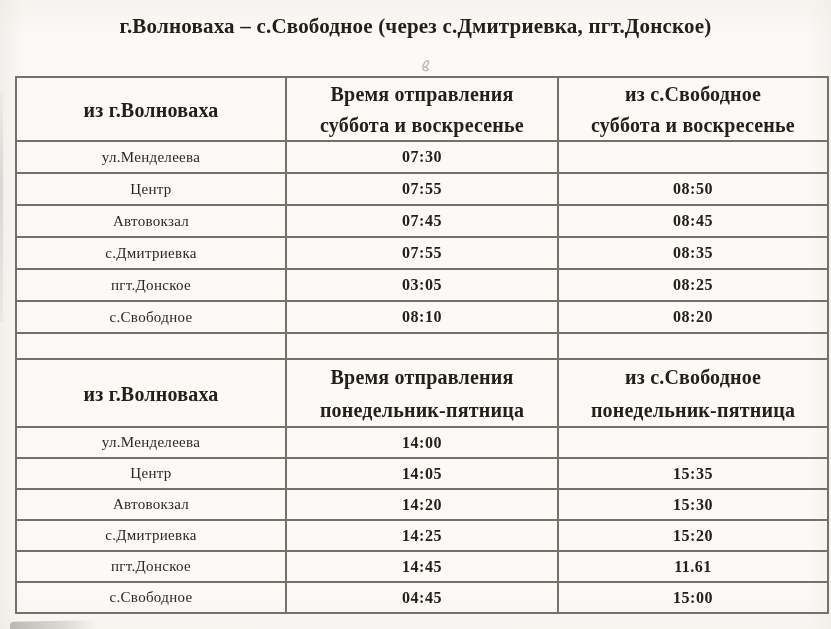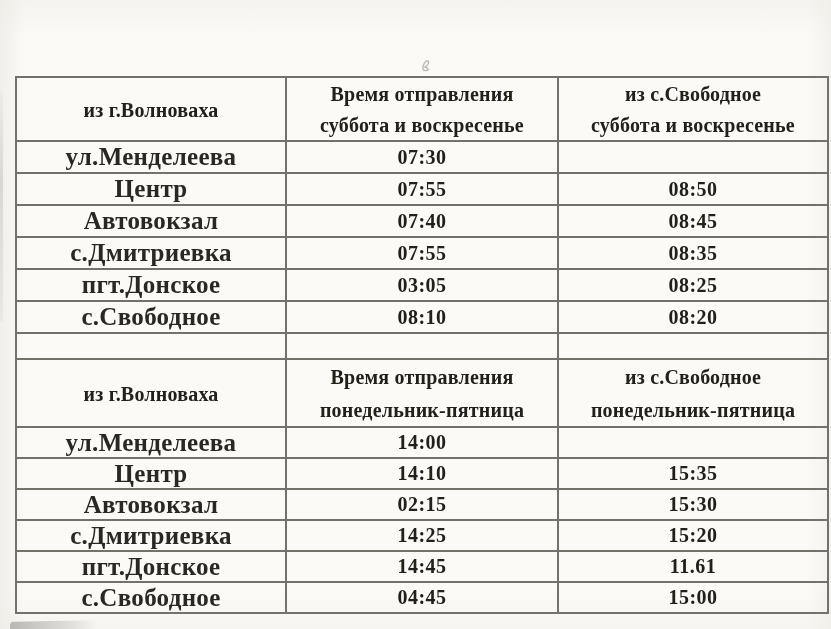--- a/index.html
+++ b/index.html
@@ -60,28 +60,28 @@
     vertical-align: top;
   }
   th .hline {
     display: block;
     line-height: 29px;
     padding-top: 2px;
     letter-spacing: 0.2px;
   }
   tr.header-row-2 th .hline { line-height: 32px; padding-top: 1px; }
   td.stop-cell {
-    font-size: 25px;
-    font-weight: bold;
+    font-size: 15px;
+    font-weight: normal;
     color: #2a2824;
     letter-spacing: 0.3px;
     margin-left: 44px;
   }
   td.time-cell {
-    font-size: 20px;
+    font-size: 16px;
     font-weight: bold;
     color: #232019;
     letter-spacing: 0.5px;
   }
   .scan-artifact-top {
     position: absolute;
     left: 419px;
     top: 57px;
     width: 14px;
     height: 16px;
@@ -104,20 +104,21 @@
     width: 3px;
     height: 230px;
     background: linear-gradient(180deg, rgba(0,0,0,0.02), rgba(0,0,0,0.1) 40%, rgba(0,0,0,0.03));
   }
 </style>
 </head>
 <body>
 
 <div class="page">
 
+  <div class="title">г.Волноваха – с.Свободное (через с.Дмитриевка, пгт.Донское)</div>
 
   <svg class="scan-artifact-top" viewBox="0 0 14 16">
     <path d="M4 12 C3 8, 7 3, 9 4 C11 5, 8 9, 6 10 C8 11, 10 12, 9 13 C7 14, 5 14, 4 12 Z" fill="none" stroke="#8a857c" stroke-width="1.4"></path>
   </svg>
 
   <table class="schedule">
     <colgroup>
         <col class="c1">
         <col class="c2">
         <col class="c3">
@@ -143,21 +144,21 @@
       <td class="time-cell">07:30</td>
       <td class="time-cell"></td>
     </tr>
     <tr class="data-row">
       <td class="stop-cell">Центр</td>
       <td class="time-cell">07:55</td>
       <td class="time-cell">08:50</td>
     </tr>
     <tr class="data-row">
       <td class="stop-cell">Автовокзал</td>
-      <td class="time-cell">07:40</td>
+      <td class="time-cell">07:45</td>
       <td class="time-cell">08:45</td>
     </tr>
     <tr class="data-row">
       <td class="stop-cell">с.Дмитриевка</td>
       <td class="time-cell">07:55</td>
       <td class="time-cell">08:35</td>
     </tr>
     <tr class="data-row">
       <td class="stop-cell">пгт.Донское</td>
       <td class="time-cell">03:05</td>
@@ -189,26 +190,26 @@
       </th>
     </tr>
 
     <tr class="data-row-2">
       <td class="stop-cell">ул.Менделеева</td>
       <td class="time-cell">14:00</td>
       <td class="time-cell"></td>
     </tr>
     <tr class="data-row-2">
       <td class="stop-cell">Центр</td>
-      <td class="time-cell">14:10</td>
+      <td class="time-cell">14:05</td>
       <td class="time-cell">15:35</td>
     </tr>
     <tr class="data-row-2">
       <td class="stop-cell">Автовокзал</td>
-      <td class="time-cell">02:15</td>
+      <td class="time-cell">14:20</td>
       <td class="time-cell">15:30</td>
     </tr>
     <tr class="data-row-2">
       <td class="stop-cell">с.Дмитриевка</td>
       <td class="time-cell">14:25</td>
       <td class="time-cell">15:20</td>
     </tr>
     <tr class="data-row-2">
       <td class="stop-cell">пгт.Донское</td>
       <td class="time-cell">14:45</td>

